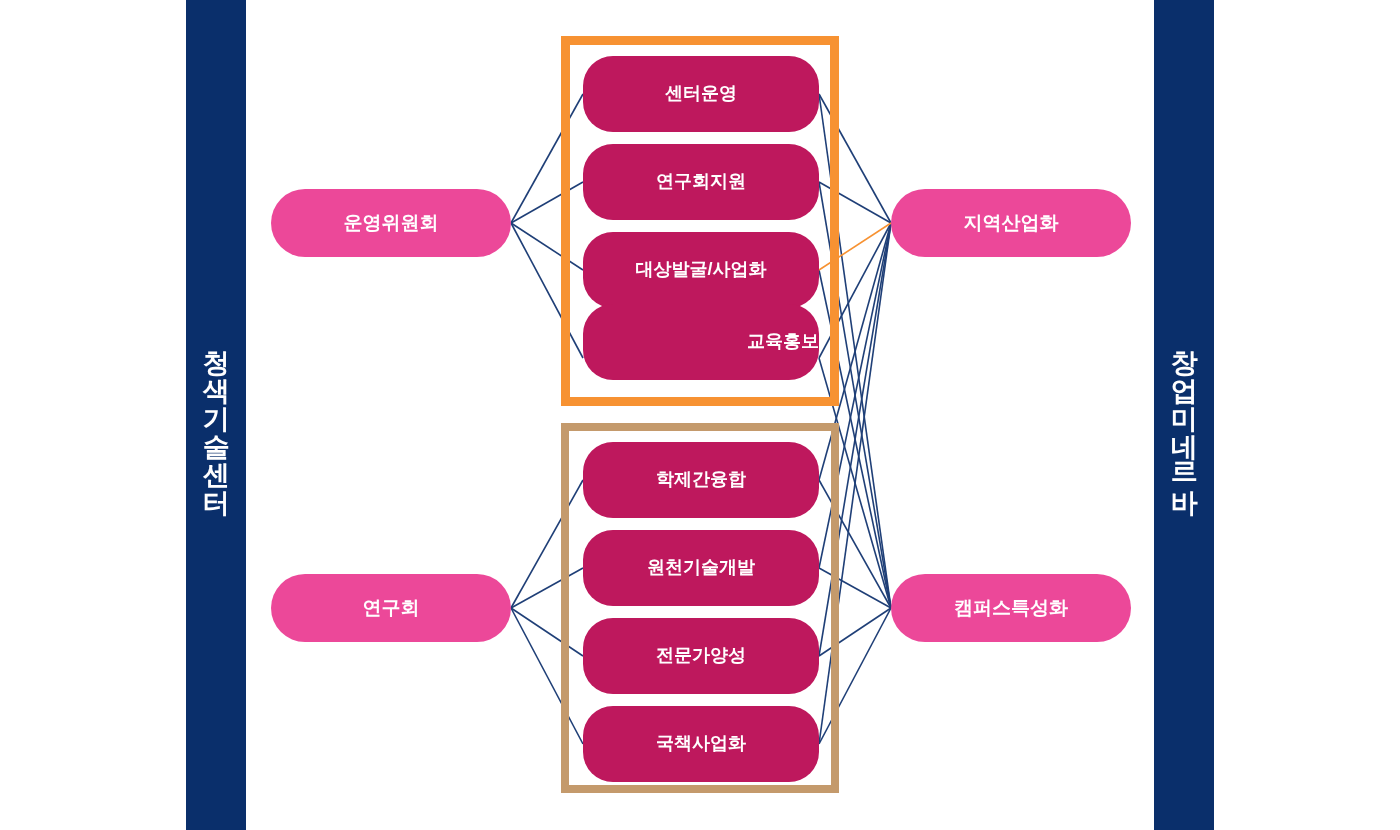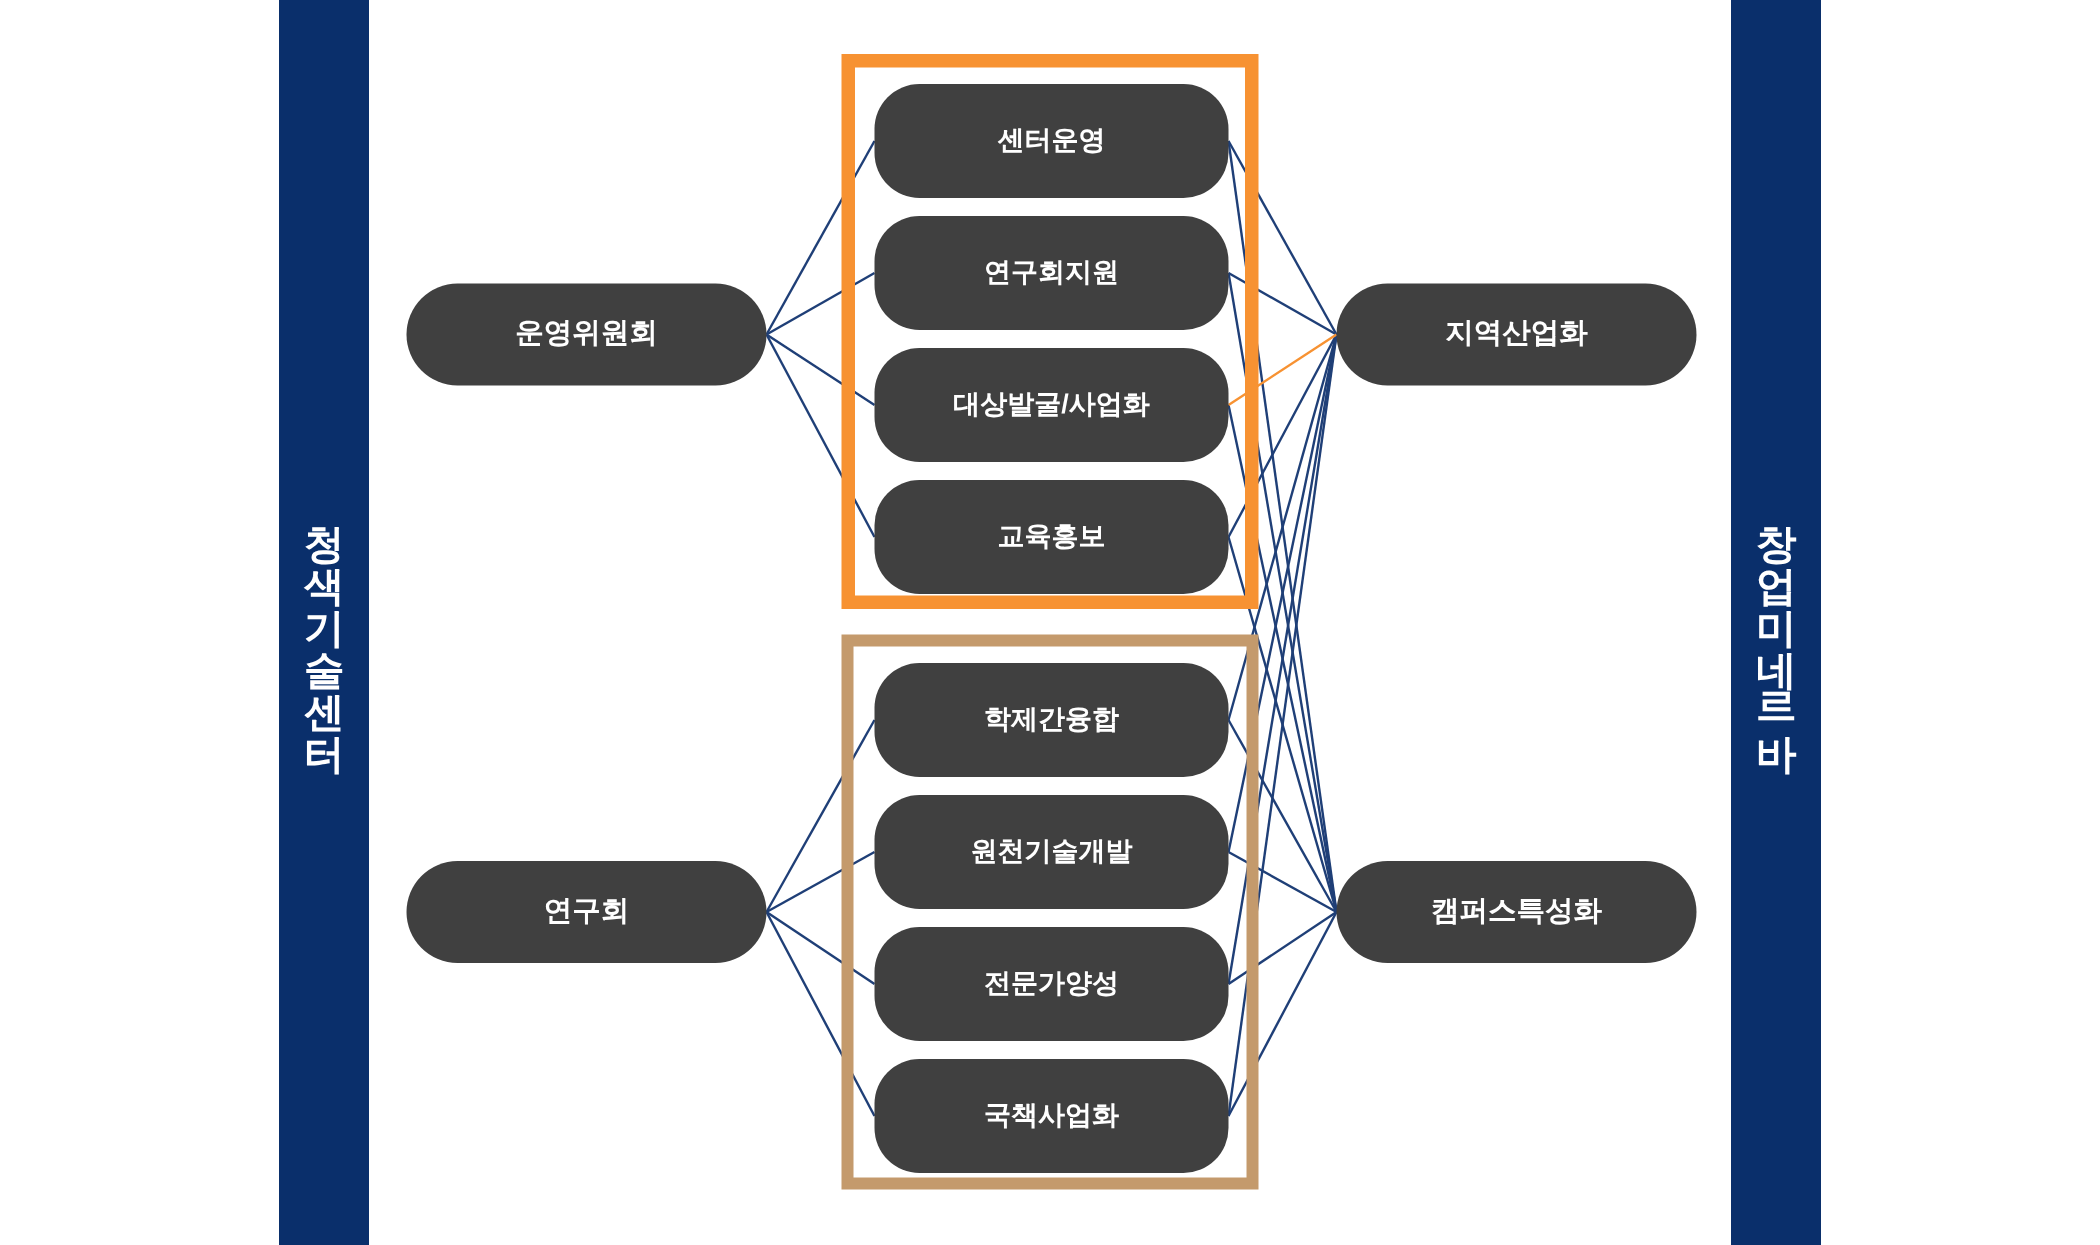--- a/index.html
+++ b/index.html
@@ -73,46 +73,46 @@
     box-sizing: border-box;
     display: flex;
     align-items: center;
     justify-content: center;
     color: #ffffff;
     font-weight: bold;
     text-align: center;
     line-height: 1.2;
   }
   .node.primary {
-    background: #404040;
+    background: #ec4899;
     border-radius: 34px;
     font-size: 19px;
     width: 240px;
     height: 68px;
   }
   .node.sub {
-    background: #404040;
+    background: #be185d;
     border-radius: 30px;
     font-size: 18px;
     width: 236px;
     height: 76px;
   }
 
   
   #node-steering  { left: 271px; top: 189px; }
   #node-society   { left: 271px; top: 574px; }
   
   #node-regional  { left: 891px; top: 189px; }
   #node-campus    { left: 891px; top: 574px; }
 
   
   #node-center-op     { left: 583px; top: 56px;  }
   #node-society-sup   { left: 583px; top: 144px; align-items: center; }
   #node-discovery     { left: 583px; top: 232px; }
-  #node-edu-pr        { left: 583px; top: 320px; }
+  #node-edu-pr        { left: 583px; top: 304px; justify-content: flex-end; }
   
   #node-interdisc     { left: 583px; top: 442px; }
   #node-core-tech     { left: 583px; top: 530px; }
   #node-expert        { left: 583px; top: 618px; }
   #node-national      { left: 583px; top: 706px; }
 </style>
 </head>
 <body>
 
 <div id="canvas">

